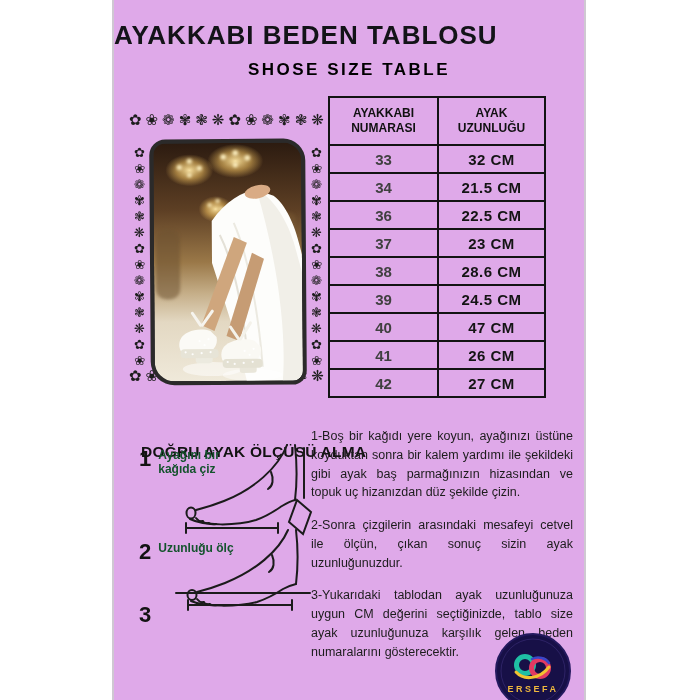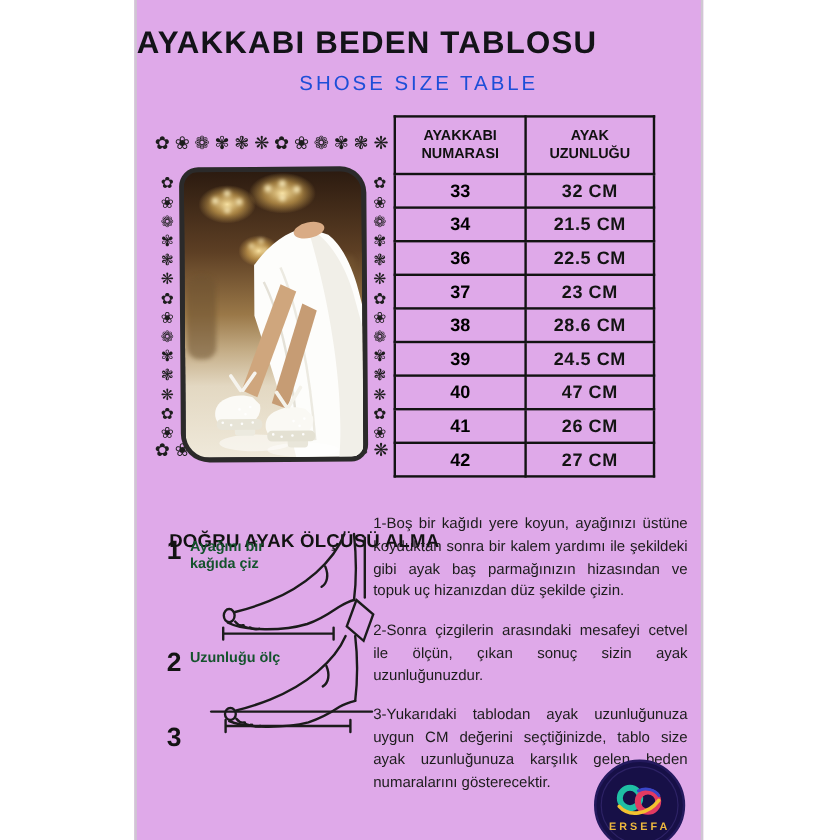--- a/index.html
+++ b/index.html
@@ -12,36 +12,36 @@
     position:absolute;left:112px;top:0;width:474px;height:700px;
     background:#dfa9e9;border-left:2px solid #cfc8d2;border-right:2px solid #cfc8d2;
     box-sizing:border-box;
   }
   .title{
     margin:0;padding-top:20px;text-align:left;
     font-size:26px;font-weight:bold;color:#131318;letter-spacing:1px;
   }
   .subtitle{
     margin:0;padding-top:9px;text-align:center;
-    font-size:17px;font-weight:400;color:#1d4ed8;letter-spacing:2.5px;
+    font-size:17px;font-weight:700;color:#000000;letter-spacing:2.5px;
   }
   
   table.size-table{
     position:absolute;left:214px;top:96px;width:198px;
     border-collapse:collapse;table-layout:fixed;
   }
   .size-table td{
     border:2px solid #131313;text-align:center;vertical-align:middle;
     padding:0;
   }
   .size-table .hdr{
     height:42px;font-size:12px;font-weight:bold;color:#111;line-height:1.25;
     padding:2px 4px;
   }
-  .size-table .num{height:26px;font-size:15px;font-weight:bold;color:#000000;}
+  .size-table .num{height:26px;font-size:15px;font-weight:bold;color:#404040;}
   .size-table .len{height:26px;font-size:15px;font-weight:bold;color:#141414;letter-spacing:.5px;}
   
   .photo-frame{position:absolute;left:15px;top:111px;width:198px;height:296px;}
   .frame-strip{color:#1d1d1d;overflow:hidden;position:absolute;user-select:none;}
   .frame-top{left:0;right:0;top:0;height:36px;font-size:15px;line-height:17px;letter-spacing:4px;text-align:center;}
   .frame-bottom{left:0;right:0;bottom:0;height:40px;font-size:15px;line-height:18px;letter-spacing:4px;text-align:center;}
   .frame-left{left:0;top:34px;bottom:38px;width:21px;font-size:13px;line-height:16px;word-break:break-all;text-align:center;}
   .frame-right{right:0;top:34px;bottom:38px;width:21px;font-size:13px;line-height:16px;word-break:break-all;text-align:center;}
   .photo-mat{
     position:absolute;left:21px;top:28px;width:156px;height:246px;

